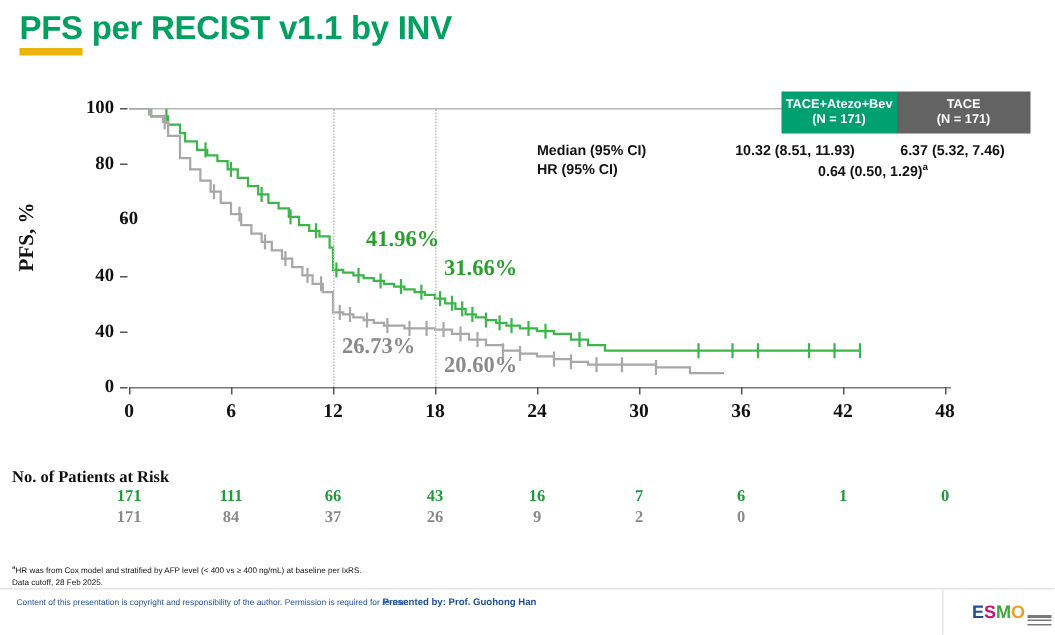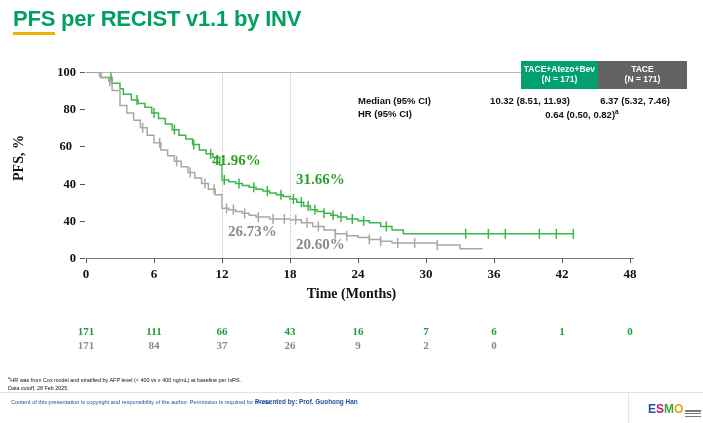--- a/index.html
+++ b/index.html
@@ -13,21 +13,21 @@
   .slide{position:absolute;inset:0;}
 
   
   #title{
     position:absolute;left:13px;top:6px;
     font-size:22px;font-weight:bold;
     color:#00A060;
     letter-spacing:-0.2px;
     white-space:nowrap;
   }
-  #title .u{border-bottom:3px solid #eab308;padding-bottom:1px;}
+  #title .u{border-bottom:5px solid #eab308;padding-bottom:1px;}
 
   
   #plot-area{
     position:absolute;
     left:86px;top:72px;
     width:544px;height:186px;
     border-top:1px solid #b8b8b8;
     box-sizing:border-box;
   }
   #axis-bottom{
@@ -216,40 +216,40 @@
         <line x1="283.33333333333337" x2="283.33333333333337" y1="162.4" y2="172.4" stroke="#A8A8A8" stroke-width="1.5"></line>
         <line x1="294.66666666666663" x2="294.66666666666663" y1="164.26" y2="174.26" stroke="#A8A8A8" stroke-width="1.5"></line>
         <line x1="311.66666666666663" x2="311.66666666666663" y1="166.12" y2="176.12" stroke="#A8A8A8" stroke-width="1.5"></line>
         <line x1="328.66666666666663" x2="328.66666666666663" y1="166.12" y2="176.12" stroke="#A8A8A8" stroke-width="1.5"></line>
         <line x1="351.33333333333337" x2="351.33333333333337" y1="167.98" y2="177.98" stroke="#A8A8A8" stroke-width="1.5"></line>
       </svg>
   </div>
 
   <div id="ylabel">PFS, %</div>
 
-  <div id="xlabel">Time (Months)</div>
 
   <div id="legend">
     <div class="hdr">
       <div class="hcell-a">
         <span>TACE+Atezo+Bev</span><br>
         <span>(N = 171)</span>
       </div>
       <div class="hcell-b">
         <span>TACE</span><br>
         <span>(N = 171)</span>
       </div>
     </div>
   </div>
   <div id="row-label-median">Median (95% CI)</div>
   <div id="median-a">10.32 (8.51, 11.93)</div>
   <div id="median-b">6.37 (5.32, 7.46)</div>
   <div id="row-label-hr">HR (95% CI)</div>
-  <div id="hr-val"><span>0.64 (0.50, 0.82)</span><sup>a</sup></div>
-
+  <div id="hr-val"><span>0.64 (0.50, 1.29)</span><sup>a</sup></div>
+
+  <div id="risk-title">No. of Patients at Risk</div>
 
   <div id="footnote">
     <sup>a</sup><span>HR was from Cox model and stratified by AFP level (&lt; 400 vs ≥ 400 ng/mL) at baseline per IxRS.</span><br>
     <span>Data cutoff, 28 Feb 2025.</span>
   </div>
 
   <div id="bottom-bar">
     <div id="copyright">Content of this presentation is copyright and responsibility of the author. Permission is required for re-use.</div>
     <div id="presenter">Presented by: Prof. Guohong Han</div>
     <div id="logo-sep"></div>
@@ -281,28 +281,28 @@
     <div class="xlab" style="left: 562px;">42</div>
     <div class="xtick" style="left: 630px;"></div>
     <div class="xlab" style="left: 630px;">48</div>
     <div class="ytick" style="top: 258px;"></div>
     <div class="ylab" style="left: 42px; top: 258px;">0</div>
     <div class="ytick" style="top: 220.8px;"></div>
     <div class="ylab" style="left: 42px; top: 220.8px;">40</div>
     <div class="ytick" style="top: 183.6px;"></div>
     <div class="ylab" style="left: 42px; top: 183.6px;">40</div>
     <div class="ytick" style="top: 146.4px;"></div>
-    <div class="ylab" style="left: 38px; top: 146.4px; text-align: right;">60</div>
+    <div class="ylab" style="left: 58px; top: 146.4px; text-align: right;">60</div>
     <div class="ytick" style="top: 109.2px;"></div>
     <div class="ylab" style="left: 42px; top: 109.2px;">80</div>
     <div class="ytick" style="top: 72px;"></div>
     <div class="ylab" style="left: 42px; top: 72px;">100</div>
     <div class="vline" style="left: 222px;"></div>
     <div class="vline" style="left: 290px;"></div>
-    <div class="ann" style="color: rgb(42, 160, 42); left: 212px; top: 152.28px;">41.96%</div>
+    <div class="ann" style="color: rgb(42, 160, 42); left: 244px; top: 152.28px;">41.96%</div>
     <div class="ann" style="color: rgb(42, 160, 42); left: 296px; top: 170.88px;">31.66%</div>
     <div class="ann" style="color: rgb(138, 138, 138); left: 228px; top: 222.96px;">26.73%</div>
     <div class="ann" style="color: rgb(138, 138, 138); left: 296px; top: 235.98px;">20.60%</div>
     <div class="risk-cell g" style="left: 86px; top: 325px;">171</div>
     <div class="risk-cell k" style="left: 86px; top: 339px;">171</div>
     <div class="risk-cell g" style="left: 154px; top: 325px;">111</div>
     <div class="risk-cell k" style="left: 154px; top: 339px;">84</div>
     <div class="risk-cell g" style="left: 222px; top: 325px;">66</div>
     <div class="risk-cell k" style="left: 222px; top: 339px;">37</div>
     <div class="risk-cell g" style="left: 290px; top: 325px;">43</div>

